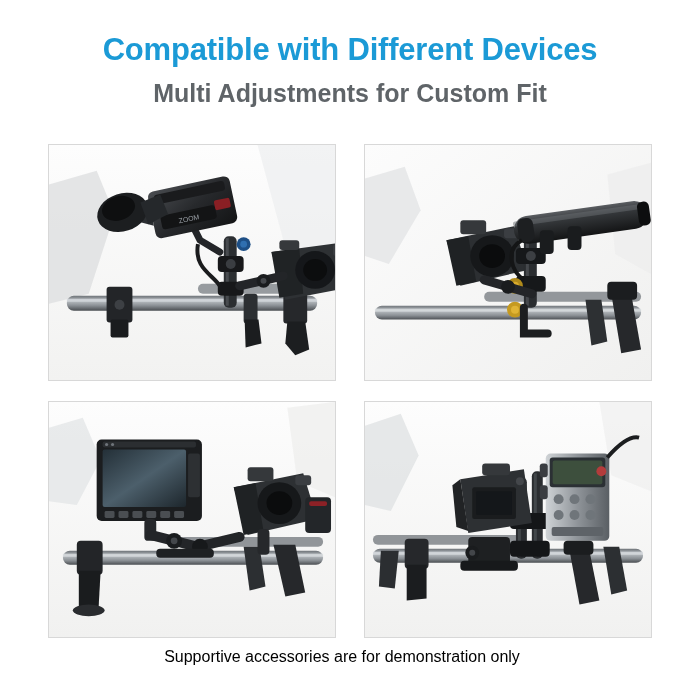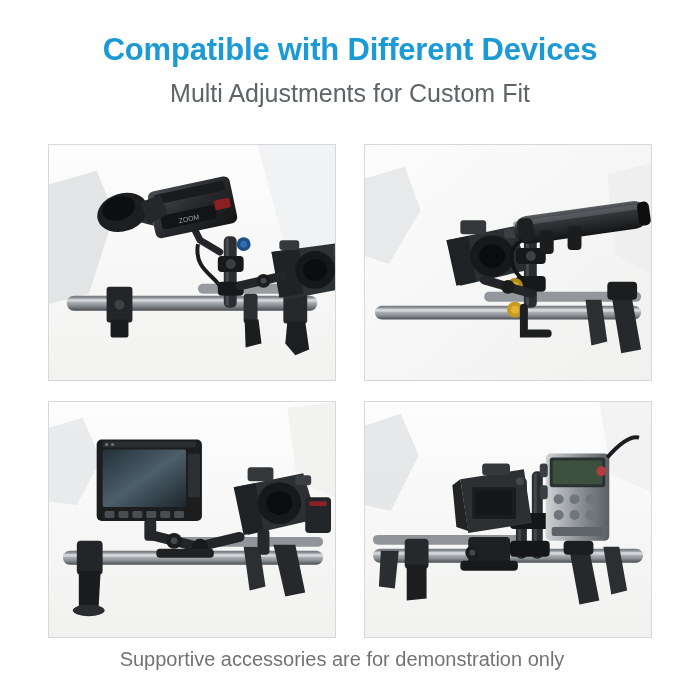--- a/index.html
+++ b/index.html
@@ -27,21 +27,21 @@
   .title {
     font-size: 31px;
     font-weight: bold;
     color: #1b9ad6;
     letter-spacing: -0.2px;
     line-height: 1.15;
     margin: 0;
   }
   .subtitle {
     font-size: 25px;
-    font-weight: normal;
+    font-weight: bold;
     color: #5f6468;
     line-height: 1.2;
     margin: 10px 0 0 0;
   }
   .grid {
     position: absolute;
     left: 48px;
     top: 144px;
     width: 604px;
     height: 494px;
@@ -66,22 +66,22 @@
     display: block;
     width: 100%;
     height: 100%;
   }
   .footer {
     position: absolute;
     left: 0;
     right: 16px;
     top: 648px;
     text-align: center;
-    font-size: 20px;
-    color: #737373;
+    font-size: 16px;
+    color: #000000;
   }
 </style>
 </head>
 <body>
 
 <div class="page">
 
   <div class="header">
     <h1 class="title">Compatible with Different Devices</h1>
     <h2 class="subtitle">Multi Adjustments for Custom Fit</h2>

